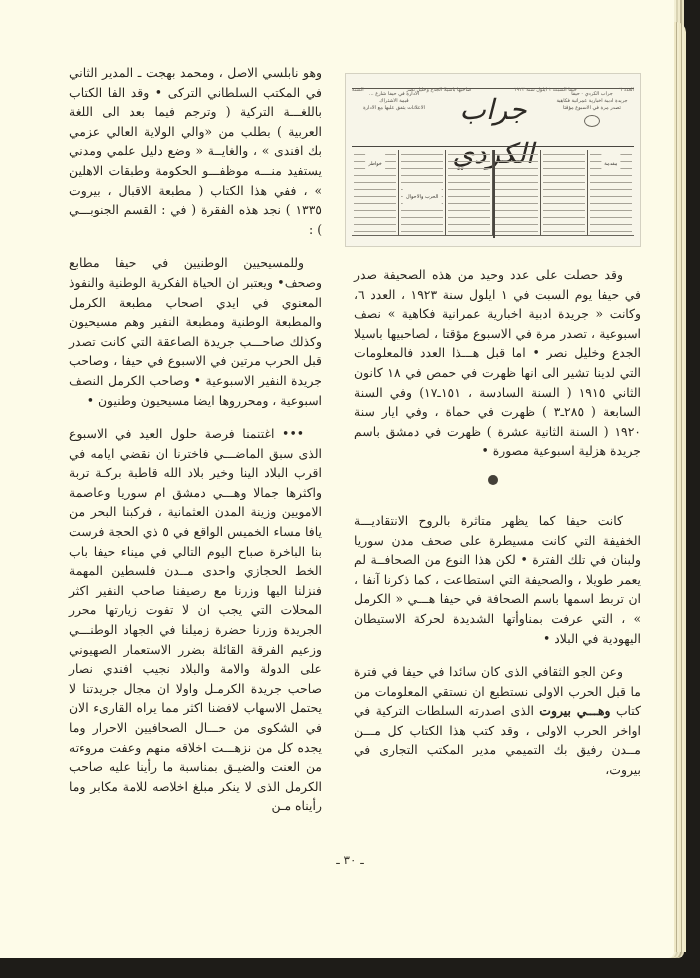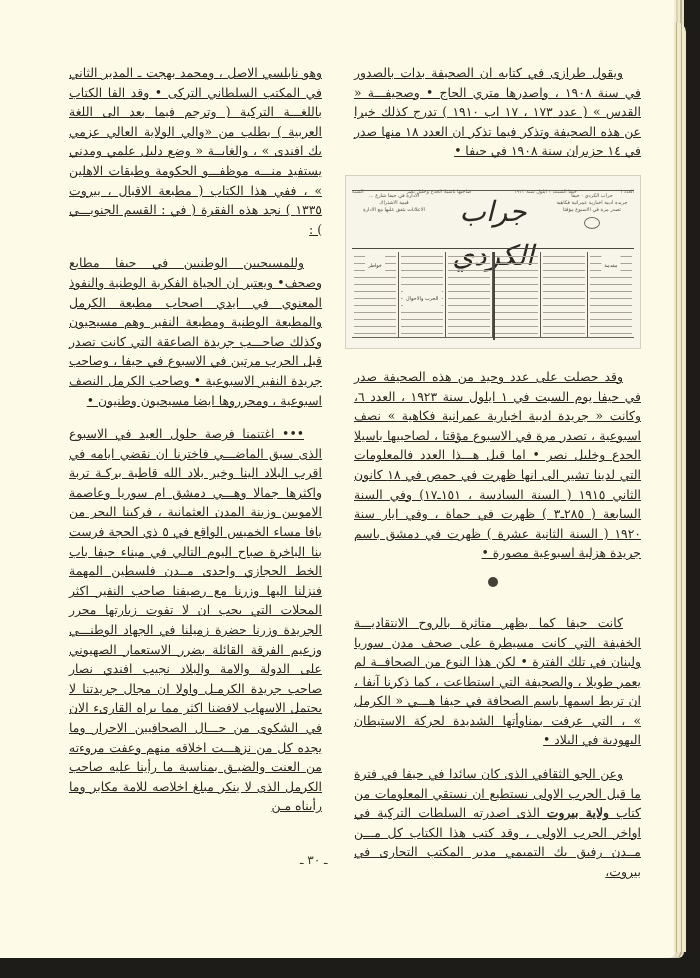--- a/index.html
+++ b/index.html
@@ -23,21 +23,21 @@
   }
   .col {
     position:absolute;
     direction:rtl; text-align:justify;
     color:#2a2620;
     font-size:12.4px;
     line-height:19.6px;
   }
   .col-right { left:345px; top:63px; width:296px; }
   .col-left  { left:60px;  top:63px; width:262px; }
-  .col p { margin:0 0 14px 9px; text-indent:18px;text-decoration:underline; }
+  .col p { margin:0 0 14px 9px; text-indent:18px; }
   .col p.noindent { text-indent:0; }
   .col p.quote { text-indent:18px; }
   .bold { font-weight:bold; }
 
   .paper-img {
     position:relative;
     width:294px; height:172px;
     margin:10px 0 18px 0;
     background:#f8f5e4;
     border:1px solid #d6d1ba;
@@ -89,31 +89,30 @@
   .pi-fold {
     position:absolute; top:76px; bottom:8px; left:50%; width:1.5px; background:#4a463d;
   }
 
   .dot {
     width:10px; height:10px; border-radius:50%; background:#444038;
     margin:0 auto 26px auto;
   }
   .page-number {
     position:absolute; left:300px; top:853px; width:100px;
-    text-align:left; font-size:12px; color:#3a362e; direction:rtl;
+    text-align:center; font-size:12px; color:#3a362e; direction:rtl;
   }
 </style>
 </head>
 <body>
 
 <div class="page">
   <div class="page-edge"></div>
 
   <div class="col col-right">
-    <p>ويقول طرازى في كتابه ان الصحيفة بدات بالصدور في سنة ١٩٠٨ ، واصدرها متري الحاج • وصحيفـــة « القدس » ( عدد ١٧٣ ، ١٧ اب ١٩١٠ ) تدرج كذلك خبرا عن هذه الصحيفة وتذكر فيما تذكر ان العدد ١٨ منها صدر في ١٤ حزيران سنة ١٩٠٨ في حيفا •</p>
 
     <div class="paper-img">
       <div class="pi-top">
         <span>العدد ٦</span>
         <span>حيفا السبت ١ ايلول سنة ١٩٢٣</span>
         <span>صاحبها باسيلا الجدع وخليل نصر</span>
         <span>السنة</span>
       </div>
       <div class="pi-side right">
         <div>جراب الكردي - حيفا</div>
@@ -141,21 +140,21 @@
         <div class="pi-col">
             <span class="hd">خواطر</span>
           </div>
       </div>
       <div class="pi-fold"></div>
     </div>
 
     <p>وقد حصلت على عدد وحيد من هذه الصحيفة صدر في حيفا يوم السبت في ١ ايلول سنة ١٩٢٣ ، العدد ٦، وكانت « جريدة ادبية اخبارية عمرانية فكاهية » نصف اسبوعية ، تصدر مرة في الاسبوع مؤقتا ، لصاحبيها باسيلا الجدع وخليل نصر • اما قبل هـــذا العدد فالمعلومات التي لدينا تشير الى انها ظهرت في حمص في ١٨ كانون الثاني ١٩١٥ ( السنة السادسة ، ١٥١ـ١٧) وفي السنة السابعة ( ٢٨٥ـ٣ ) ظهرت في حماة ، وفي ايار سنة ١٩٢٠ ( السنة الثانية عشرة ) ظهرت في دمشق باسم جريدة هزلية اسبوعية مصورة •</p>
     <div class="dot"></div>
     <p>كانت حيفا كما يظهر متاثرة بالروح الانتقاديـــة الخفيفة التي كانت مسيطرة على صحف مدن سوريا ولبنان في تلك الفترة • لكن هذا النوع من الصحافــة لم يعمر طويلا ، والصحيفة التي استطاعت ، كما ذكرنا آنفا ، ان تربط اسمها باسم الصحافة في حيفا هـــي « الكرمل » ، التي عرفت بمناوأتها الشديدة لحركة الاستيطان اليهودية في البلاد •</p>
-    <p><span>وعن الجو الثقافي الذى كان سائدا في حيفا في فترة ما قبل الحرب الاولى نستطيع ان نستقي المعلومات من كتاب </span><span class="bold">ولاية بيروت</span><span> الذى اصدرته السلطات التركية في اواخر الحرب الاولى ، وقد كتب هذا الكتاب كل مـــن مــدن رفيق بك التميمي مدير المكتب التجارى في بيروت،</span></p>
+    <p><span>وعن الجو الثقافي الذى كان سائدا في حيفا في فترة ما قبل الحرب الاولى نستطيع ان نستقي المعلومات من كتاب </span><span class="bold">وهـــي بيروت</span><span> الذى اصدرته السلطات التركية في اواخر الحرب الاولى ، وقد كتب هذا الكتاب كل مـــن مــدن رفيق بك التميمي مدير المكتب التجارى في بيروت،</span></p>
   </div>
 
   <div class="col col-left">
     <p class="noindent">وهو نابلسي الاصل ، ومحمد بهجت ـ المدير الثاني في المكتب السلطاني التركى • وقد الفا الكتاب باللغـــة التركية ( وترجم فيما بعد الى اللغة العربية ) بطلب من «والي الولاية العالي عزمي بك افندى » ، والغايــة « وضع دليل علمي ومدني يستفيد منـــه موظفـــو الحكومة وطبقات الاهلين » ، ففي هذا الكتاب ( مطبعة الاقبال ، بيروت ١٣٣٥ ) نجد هذه الفقرة ( في : القسم الجنوبـــي ) :</p>
     <p>وللمسيحيين الوطنيين في حيفا مطابع وصحف• ويعتبر ان الحياة الفكرية الوطنية والنفوذ المعنوي في ايدي اصحاب مطبعة الكرمل والمطبعة الوطنية ومطبعة النفير وهم مسيحيون وكذلك صاحـــب جريدة الصاعقة التي كانت تصدر قبل الحرب مرتين في الاسبوع في حيفا ، وصاحب جريدة النفير الاسبوعية • وصاحب الكرمل النصف اسبوعية ، ومحرروها ايضا مسيحيون وطنيون •</p>
     <p class="quote">••• اغتنمنا فرصة حلول العيد في الاسبوع الذى سبق الماضـــي فاخترنا ان نقضي ايامه في اقرب البلاد الينا وخير بلاد الله قاطبة بركـة تربة واكثرها جمالا وهـــي دمشق ام سوريا وعاصمة الامويين وزينة المدن العثمانية ، فركبنا البحر من يافا مساء الخميس الواقع في ٥ ذي الحجة فرست بنا الباخرة صباح اليوم التالي في ميناء حيفا باب الخط الحجازي واحدى مــدن فلسطين المهمة فنزلنا اليها وزرنا مع رصيفنا صاحب النفير اكثر المحلات التي يجب ان لا تفوت زيارتها محرر الجريدة وزرنا حضرة زميلنا في الجهاد الوطنـــي وزعيم الفرقة القائلة بضرر الاستعمار الصهيوني على الدولة والامة والبلاد نجيب افندي نصار صاحب جريدة الكرمـل واولا ان مجال جريدتنا لا يحتمل الاسهاب لافضنا اكثر مما يراه القارىء الان في الشكوى من حـــال الصحافيين الاحرار وما يجده كل من نزهـــت اخلاقه منهم وعفت مروءته من العنت والضيـق بمناسبة ما رأينا عليه صاحب الكرمل الذى لا ينكر مبلغ اخلاصه للامة مكابر وما رأيناه مـن</p>
   </div>
 
   <div class="page-number">ـ ٣٠ ـ</div>
 </div>

